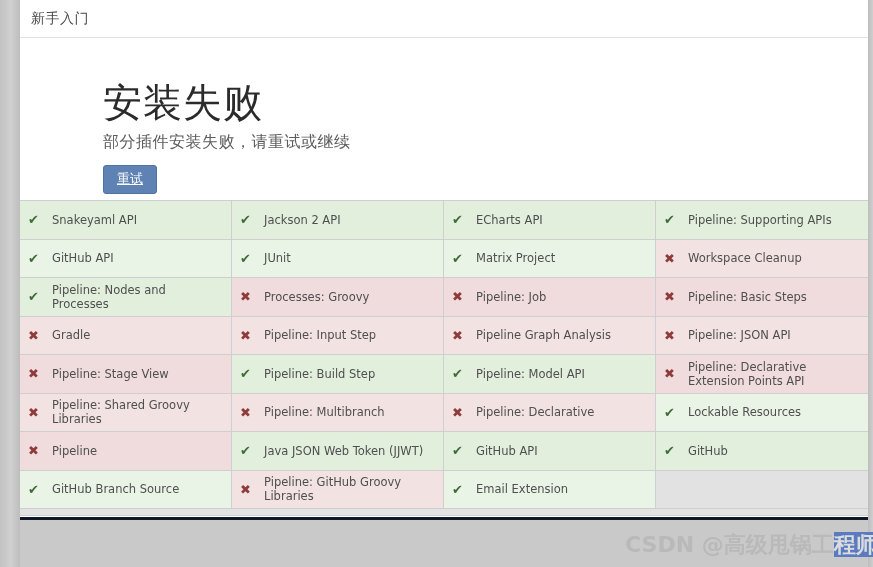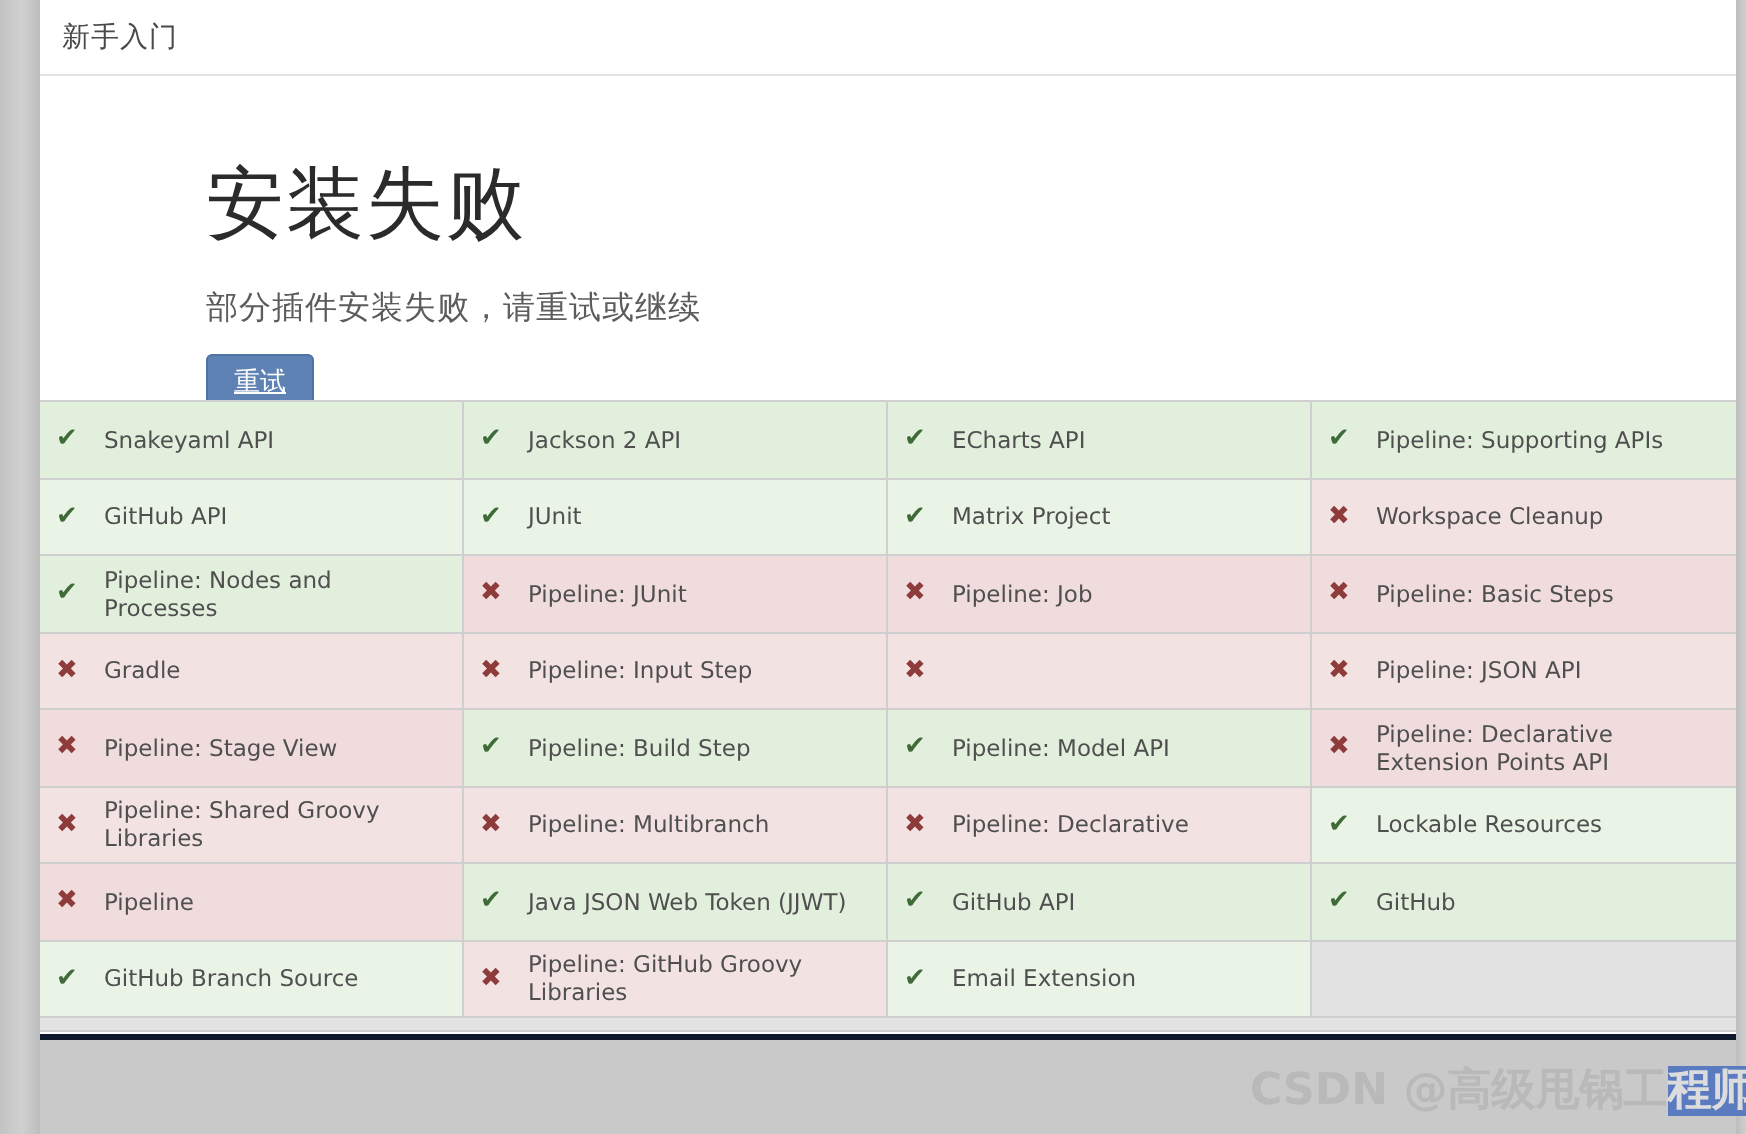--- a/index.html
+++ b/index.html
@@ -72,21 +72,21 @@
     font-size: 39px;
     line-height: 46px;
     font-weight: normal;
     color: #2b2b2b;
     margin: 0;
     letter-spacing: 1px;
   }
   .hero-sub {
     font-size: 16px;
     color: #5c5c5c;
-    margin: 18px 0 0 0;
+    margin: 6px 0 0 0;
     letter-spacing: .5px;
   }
   .retry-btn {
     display: inline-block;
     margin-top: 12px;
     background: #5f82b4;
     color: #ffffff;
     font-size: 13px;
     border: 1px solid #4f72a4;
     border-radius: 3px;
@@ -243,21 +243,21 @@
             <div class="cell ok">
               <span class="status-icon ok">✔</span>
               <span class="cell-label">Jackson 2 API</span>
             </div>
             <div class="cell ok alt">
               <span class="status-icon ok">✔</span>
               <span class="cell-label">JUnit</span>
             </div>
             <div class="cell fail">
               <span class="status-icon fail">✖</span>
-              <span class="cell-label">Pipeline: JUnit</span>
+              <span class="cell-label">Processes: Groovy</span>
             </div>
             <div class="cell fail alt">
               <span class="status-icon fail">✖</span>
               <span class="cell-label">Pipeline: Input Step</span>
             </div>
             <div class="cell ok">
               <span class="status-icon ok">✔</span>
               <span class="cell-label">Pipeline: Build Step</span>
             </div>
             <div class="cell fail alt">
@@ -281,20 +281,21 @@
             <div class="cell ok alt">
               <span class="status-icon ok">✔</span>
               <span class="cell-label">Matrix Project</span>
             </div>
             <div class="cell fail">
               <span class="status-icon fail">✖</span>
               <span class="cell-label">Pipeline: Job</span>
             </div>
             <div class="cell fail alt">
               <span class="status-icon fail">✖</span>
+              <span class="cell-label">Pipeline Graph Analysis</span>
             </div>
             <div class="cell ok">
               <span class="status-icon ok">✔</span>
               <span class="cell-label">Pipeline: Model API</span>
             </div>
             <div class="cell fail alt">
               <span class="status-icon fail">✖</span>
               <span class="cell-label">Pipeline: Declarative</span>
             </div>
             <div class="cell ok">

